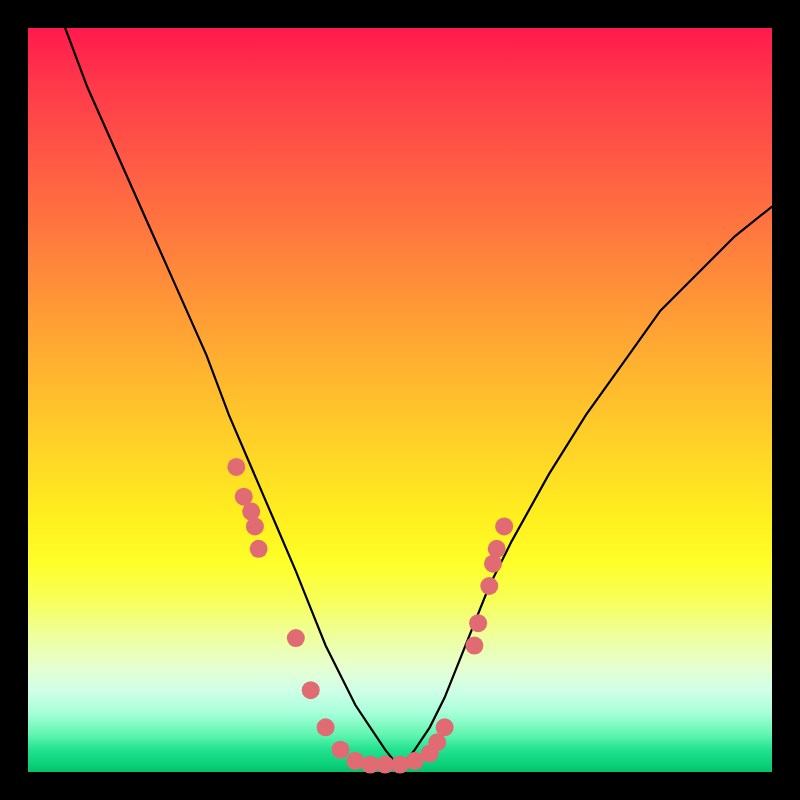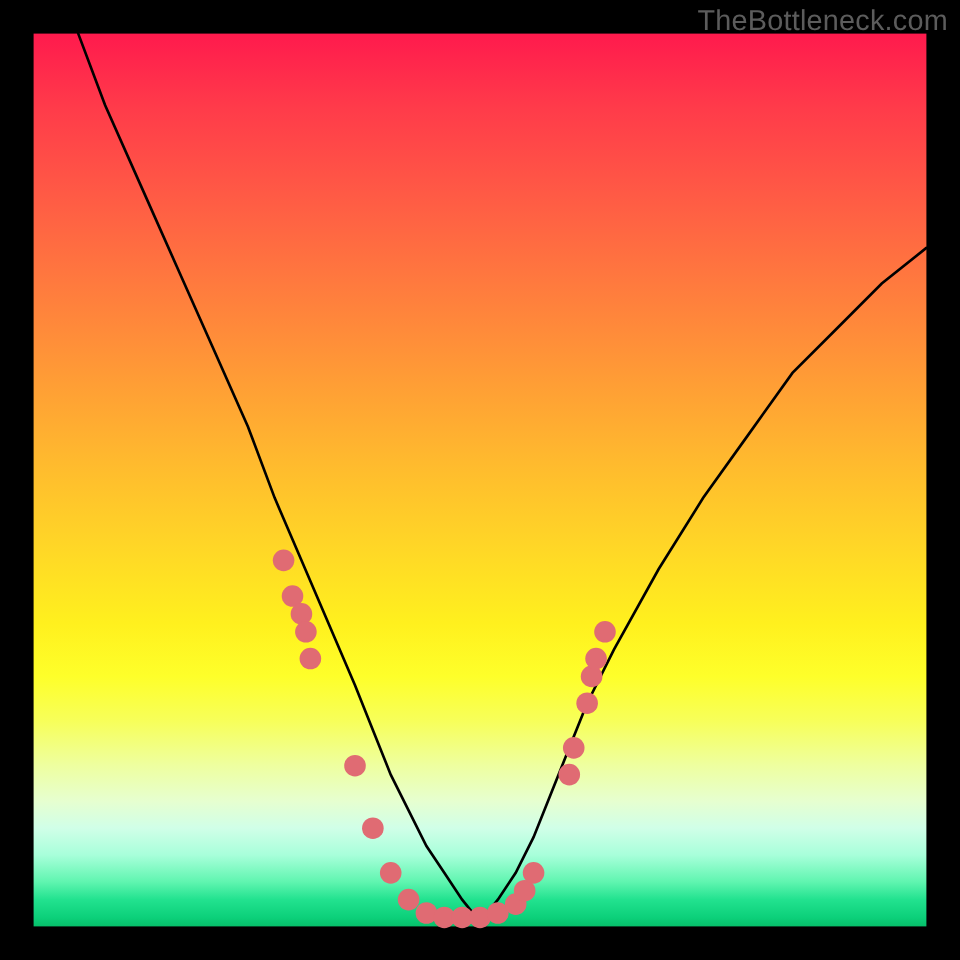--- a/index.html
+++ b/index.html
@@ -61,21 +61,20 @@
     top: 0; left: 0;
     width: 744px;
     height: 744px;
     overflow: visible;
   }
 </style>
 </head>
 <body>
 
 <div class="frame">
-  <div class="watermark">TheBottleneck.com</div>
   <div class="plot">
     <svg class="curves" viewBox="0 0 744 744" preserveAspectRatio="none">
       <g id="curve-layer">
           <path d="M 37.2 0 L 59.52 59.51999999999998 L 89.28 126.48000000000002 L 119.04 193.44000000000005 L 148.8 260.4 L 178.56 327.35999999999996 L 200.88000000000002 386.88 L 223.2 438.96000000000004 L 245.52 491.03999999999996 L 267.84 543.12 L 282.72 580.3199999999999 L 297.6 617.52 L 312.47999999999996 647.28 L 327.36 677.04 L 342.24 699.36 L 357.12 721.68 L 372 740.28" fill="none" stroke="#000" stroke-width="2.2" stroke-linecap="round"></path>
           <path d="M 372 740.28 L 386.88 721.68 L 401.76000000000005 699.36 L 416.64000000000004 669.6 L 431.52 632.4 L 446.4 595.2 L 461.28 558 L 483.6 513.36 L 520.8 446.4 L 558 386.88 L 595.2 334.79999999999995 L 632.4 282.72 L 669.6 245.51999999999998 L 706.8 208.32000000000005 L 744 178.55999999999995" fill="none" stroke="#000" stroke-width="2.2" stroke-linecap="round"></path>
         </g>
       <g id="marker-layer">
           <circle cx="208.32000000000002" cy="438.96000000000004" r="9" fill="#e06b73"></circle>
           <circle cx="215.76" cy="468.72" r="9" fill="#e06b73"></circle>
           <circle cx="223.2" cy="483.6" r="9" fill="#e06b73"></circle>

